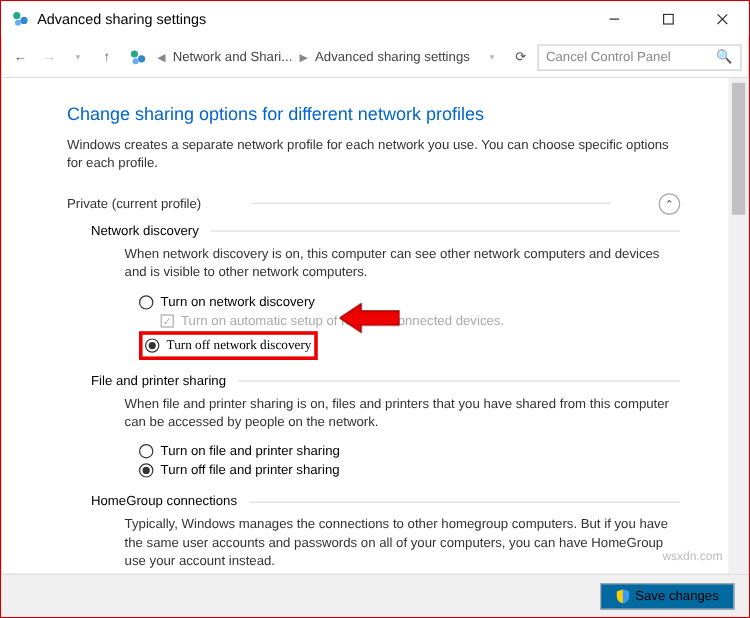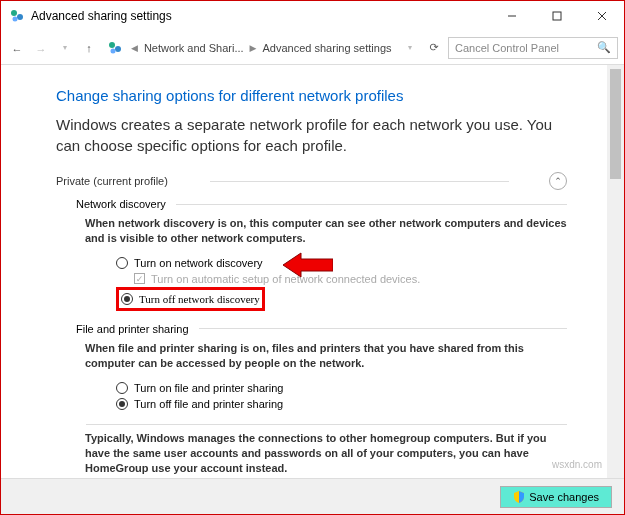--- a/index.html
+++ b/index.html
@@ -18,39 +18,39 @@
 .breadcrumb { display: flex; align-items: center; font-size: 11px; color: #444; gap: 6px; flex: 1; }
 .breadcrumb .chev { color: #888; font-size: 9px; }
 .refreshbtn { width: 20px; color: #555; text-align: center; }
 .searchbox { width: 170px; height: 22px; border: 1px solid #ccc; display: flex; align-items: center; padding: 0 6px; font-size: 11px; color: #888; position: relative; }
 .searchbox .mag { position: absolute; right: 6px; color: #888; }
 .content-wrap { flex: 1; display: flex; overflow: hidden; position: relative; }
 .content { flex: 1; overflow-y: auto; padding: 22px 40px 10px 55px; }
 .scrollbar { width: 17px; background: #f0f0f0; position: relative; }
 .scrollbar .thumb { position: absolute; top: 4px; left: 3px; width: 11px; height: 110px; background: #c1c1c1; }
 .heading { color: #0066cc; font-size: 15px; font-weight: 400; margin-bottom: 10px; }
-.desc { font-size: 15px; color: #333; margin-bottom: 16px; line-height: 1.4; }
+.desc { font-size: 11px; color: #333; margin-bottom: 16px; line-height: 1.4; }
 .section-hd { display: flex; align-items: center; font-size: 11px; color: #333; margin: 6px 0 8px 0; gap: 32px; }
 .section-hd .rule { flex: 1; height: 1px; background: #ddd; margin-left: 10px; }
 .section-hd .chevcircle { width: 18px; height: 18px; border: 1px solid #aaa; border-radius: 50%; display: flex; align-items: center; justify-content: center; margin-left: 8px; font-size: 9px; color: #555; }
 .sub { margin-left: 20px; margin-bottom: 12px; }
 .subtitle { font-size: 11px; margin-bottom: 6px; display: flex; align-items: center; }
 .subtitle .rule { flex: 1; height: 1px; background: #ddd; margin-left: 10px; }
-.subdesc { font-size: 11px; color: #333; margin: 4px 0 8px 9px; line-height: 1.4; font-weight: bold; }
+.subdesc { font-size: 11px; color: #333; margin: 4px 0 8px 28px; line-height: 1.4; }
 .radios { margin-left: 40px; }
 .radio-row { display: flex; align-items: center; font-size: 11px; padding: 2px 0; gap: 6px; }
 .radio { width: 12px; height: 12px; border: 1px solid #333; border-radius: 50%; display: inline-flex; align-items: center; justify-content: center; flex-shrink: 0; }
 .radio.sel::after { content: ""; width: 6px; height: 6px; background: #333; border-radius: 50%; }
 .check-row { display: flex; align-items: center; font-size: 11px; padding: 2px 0 2px 18px; gap: 6px; color: #aaa; }
 .check-row .cbox { width: 11px; height: 11px; border: 1px solid #aaa; display: flex; align-items: center; justify-content: center; font-size: 9px; color: #aaa; }
 .redbox { border: 3px solid #e00; padding: 1px 2px; display: inline-flex; align-items: center; position: relative; font-family: Liberation Serif, serif; }
 .arrow { position: absolute; left: 282px; top: 250px; }
 .arrow svg { width: 50px; height: 28px; }
 .footer { height: 36px; border-top: 1px solid #ddd; background: #f0f0f0; display: flex; align-items: center; justify-content: flex-end; padding: 0 12px; gap: 8px; }
-.btn { height: 22px; padding: 0 12px; border: 1px solid #adadad; background: #5eead4; font-size: 11px; display: flex; align-items: center; gap: 4px; }
+.btn { height: 22px; padding: 0 12px; border: 1px solid #adadad; background: #0369a1; font-size: 11px; display: flex; align-items: center; gap: 4px; }
 .shield { width: 12px; height: 12px; }
 .watermark { position: absolute; right: 22px; bottom: 44px; font-size: 10px; color: #bbb; }
 </style>
 </head>
 <body>
 
 <div class="window">
 
   <div class="titlebar">
     <svg class="icon-sm" viewBox="0 0 16 16">
@@ -152,20 +152,21 @@
           </div>
           <div class="radio-row">
             <span class="radio sel"></span>
             <span>Turn off file and printer sharing</span>
           </div>
         </div>
       </div>
 
       <div class="sub">
         <div class="subtitle">
+          <span>HomeGroup connections</span>
             <span class="rule"></span>
         </div>
         <div class="subdesc">Typically, Windows manages the connections to other homegroup computers. But if you have the same user accounts and passwords on all of your computers, you can have HomeGroup use your account instead.</div>
 
       </div>
 
     </div>
     <div class="scrollbar">
       <div class="thumb"></div>
     </div>

